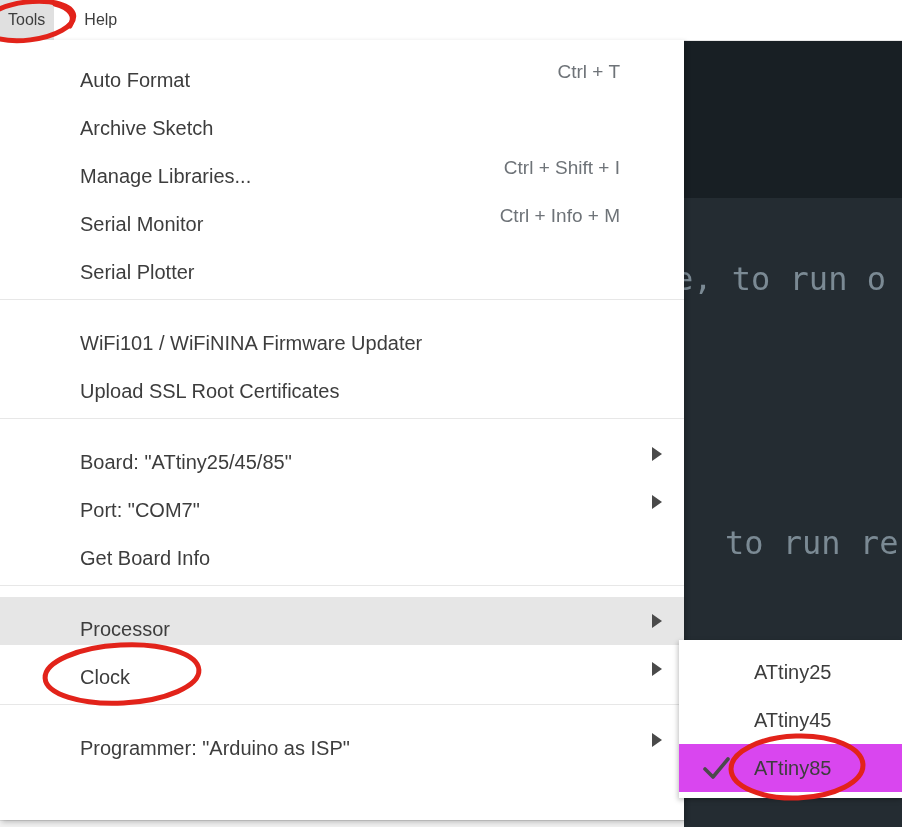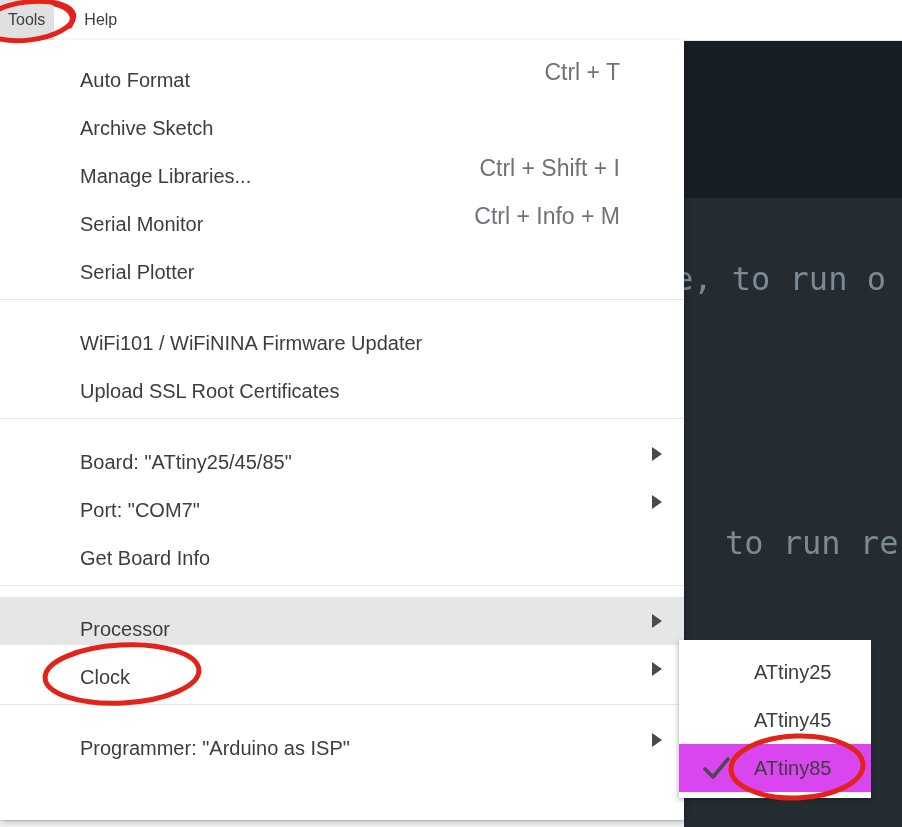--- a/index.html
+++ b/index.html
@@ -42,31 +42,31 @@
     position:absolute;left:0;top:40px;width:684px;height:780px;background:#ffffff;
     z-index:10;box-shadow:2px 2px 5px rgba(0,0,0,0.22);
     padding-top:8px;box-sizing:border-box;
   }
   .mi{
     position:relative;height:48px;display:flex;align-items:center;
     padding:0 64px 0 80px;font-size:20px;color:#3d3d3d;cursor:default;
   }
   .mi.highlight{background:#e6e6e6;}
   .mi-label{flex:1 1 auto;margin-top:16px;}
-  .mi-shortcut{color:#6e7378;font-size:23px;}
+  .mi-shortcut{color:#6e7378;font-size:19px;}
   .sep{height:1px;background:#e7e7e7;margin:11px 0;}
   .arrow{
     position:absolute;right:22px;top:50%;margin-top:-7px;width:0;height:0;
     border-left:10px solid #4a4a4a;border-top:7px solid transparent;
     border-bottom:7px solid transparent;
   }
 
   
   .submenu{
-    position:absolute;left:679px;top:640px;width:192px;height:158px;
+    position:absolute;left:679px;top:640px;width:223px;height:158px;
     background:#ffffff;z-index:20;box-shadow:-1px 2px 5px rgba(0,0,0,0.25);
     padding-top:8px;box-sizing:border-box;
   }
   .smi{
     position:relative;height:48px;display:flex;align-items:center;
     padding-left:75px;font-size:20px;color:#3d3d3d;cursor:default;
   }
   .smi.highlight{background:#d946ef;}
   .check{position:absolute;left:24px;top:13px;}
 

